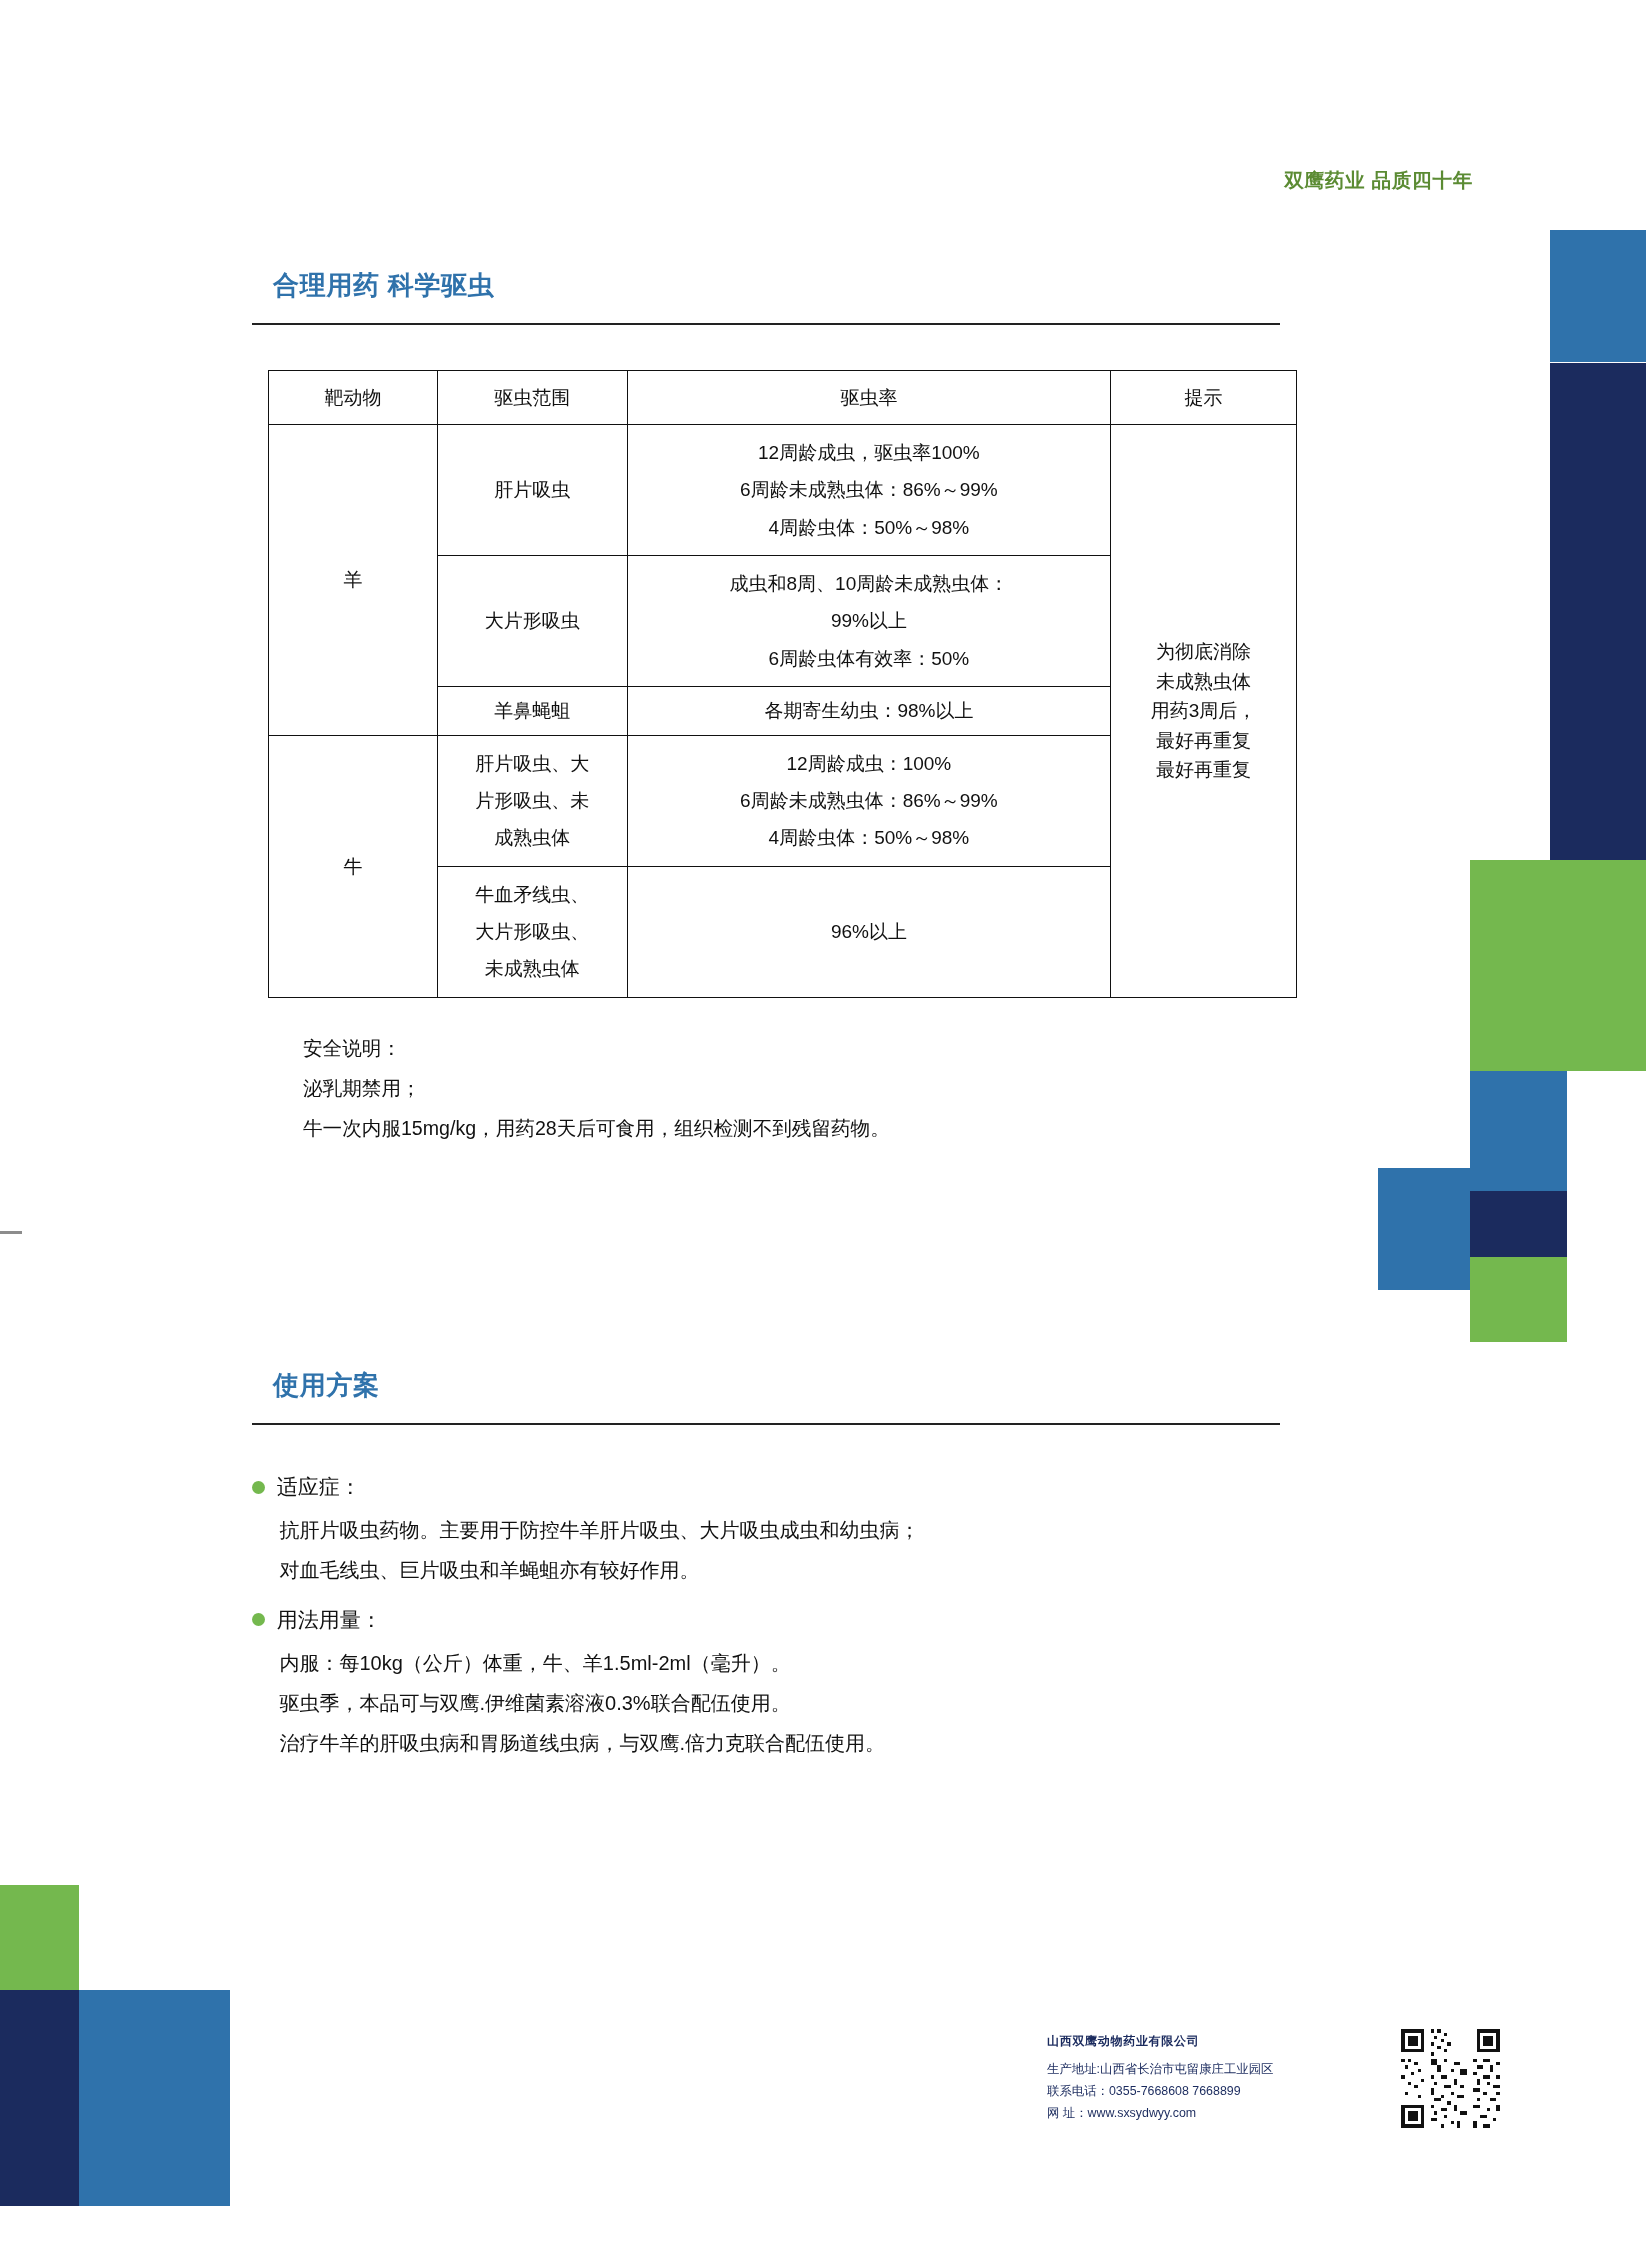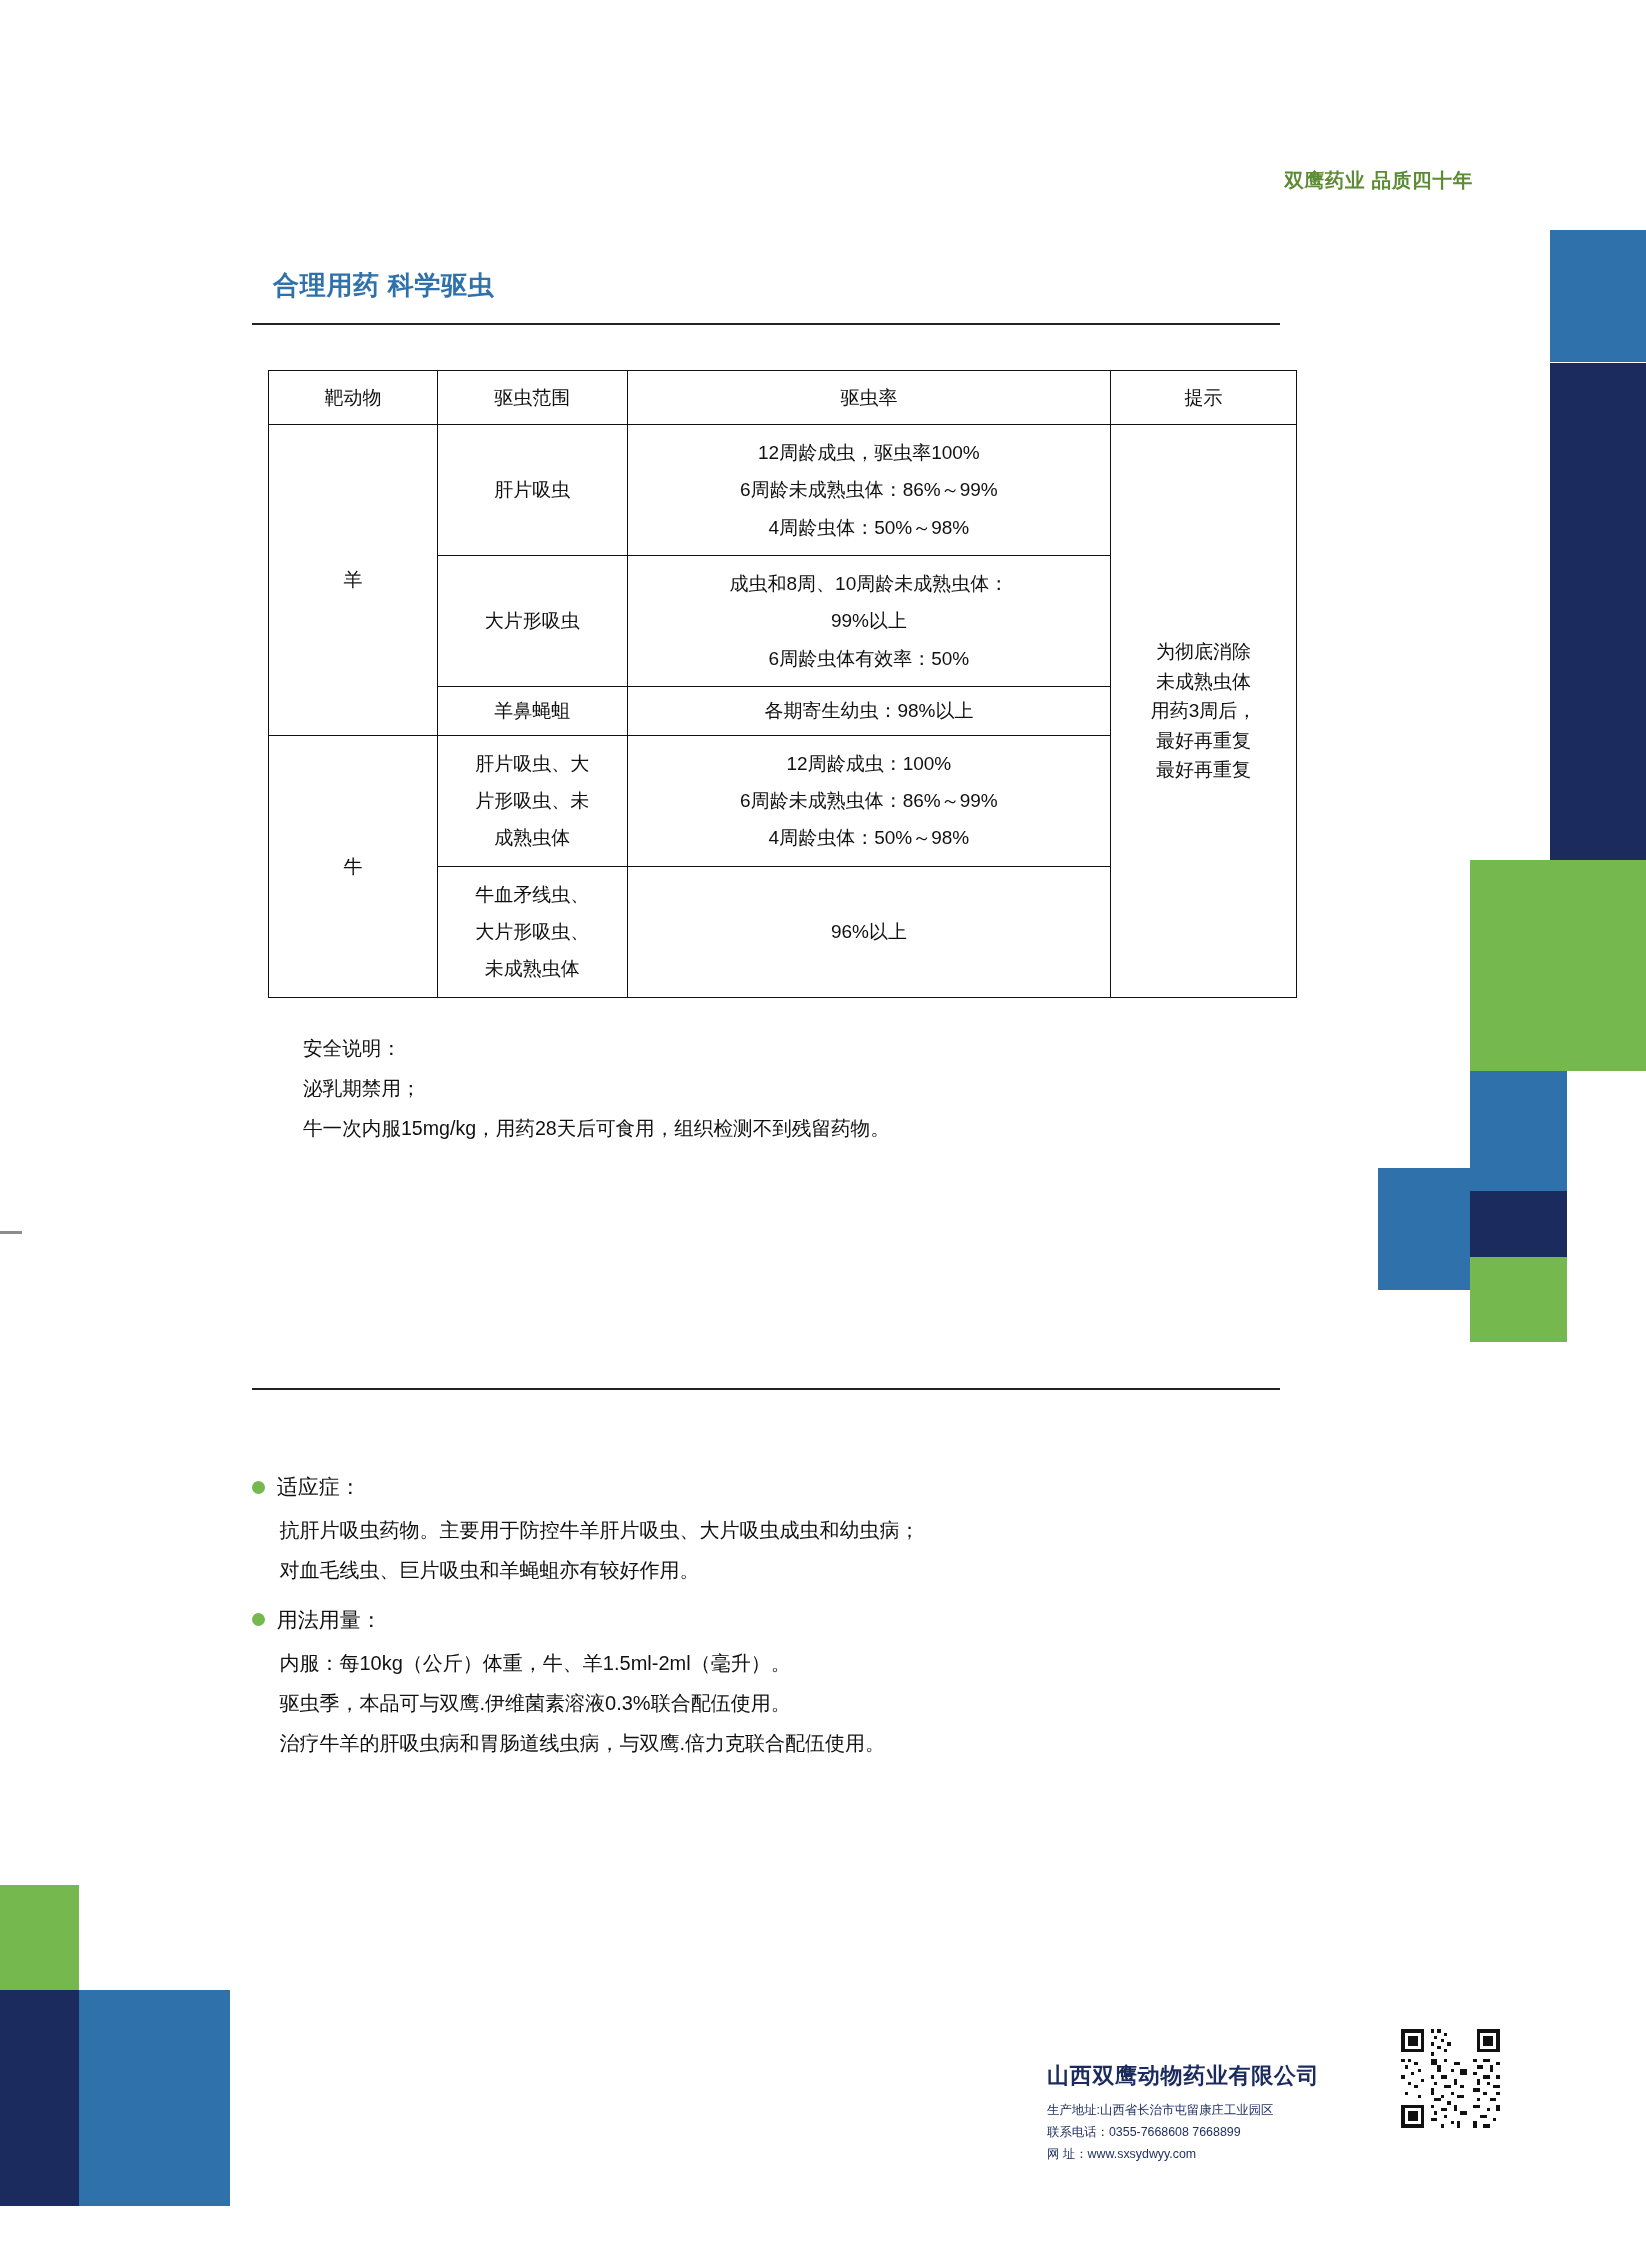--- a/index.html
+++ b/index.html
@@ -98,21 +98,21 @@
     width: 13px; height: 13px; border-radius: 50%;
     background: #74b84e; flex: 0 0 auto;
   }
   .u-lines { margin-left: 27.5px; line-height: 2.0; }
 
   
   .footer {
     position: absolute; left: 1047px; top: 2033px; width: 589px;
   }
   .f-company {
-    font-size: 22px; font-weight: bold; color: #1b2b5e; letter-spacing: 0.7px; margin-top: 28px;
+    font-size: 12px; font-weight: bold; color: #1b2b5e; letter-spacing: 0.7px;
   }
   .f-lines { margin-top: 9.2px; font-size: 12.4px; color: #1b2b5e; line-height: 1.75; }
 
   .qr {
     position: absolute; left: 1398px; top: 2026px;
     width: 105px; height: 105px; background: #ffffff;
   }
   .qr svg { display: block; }
 </style>
 </head>
@@ -208,20 +208,21 @@
   </table>
 </div>
 
 <div class="safety">
   <div>安全说明：</div>
   <div>泌乳期禁用；</div>
   <div>牛一次内服15mg/kg，用药28天后可食用，组织检测不到残留药物。</div>
 </div>
 
 <div class="section sec2">
+  <div class="sec-title">使用方案</div>
   <div class="sec-rule"></div>
 </div>
 
 <div class="usage">
   <div class="u-item">
     <div class="u-head">
       <span class="bullet"></span>
       <span>适应症：</span>
     </div>
     <div class="u-lines">

